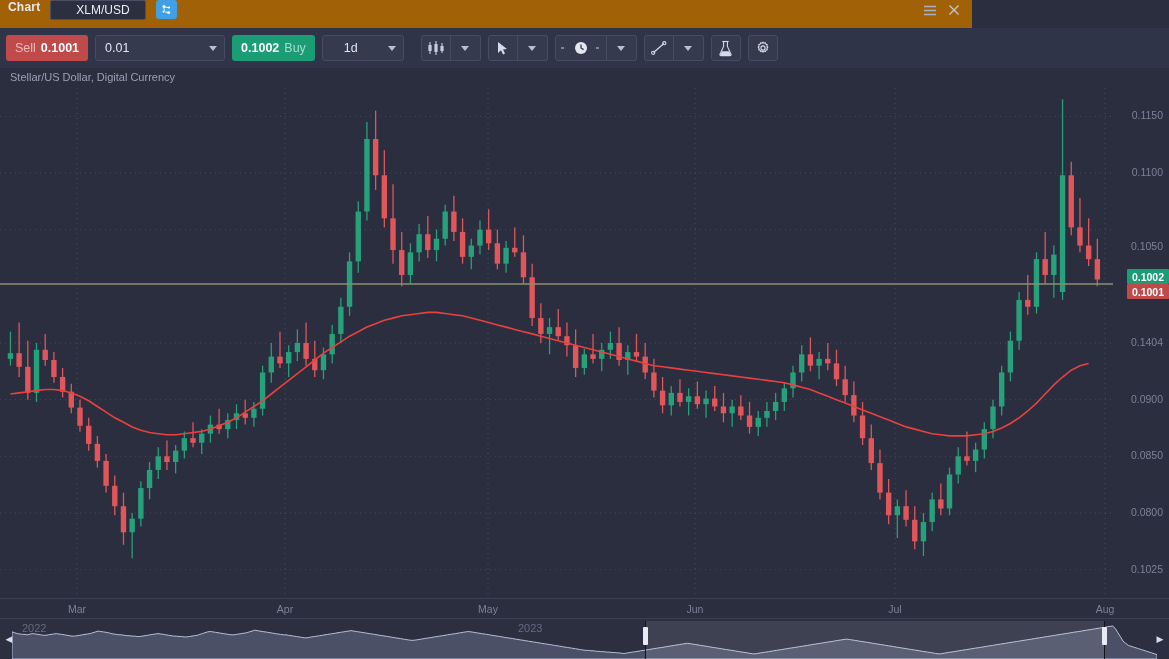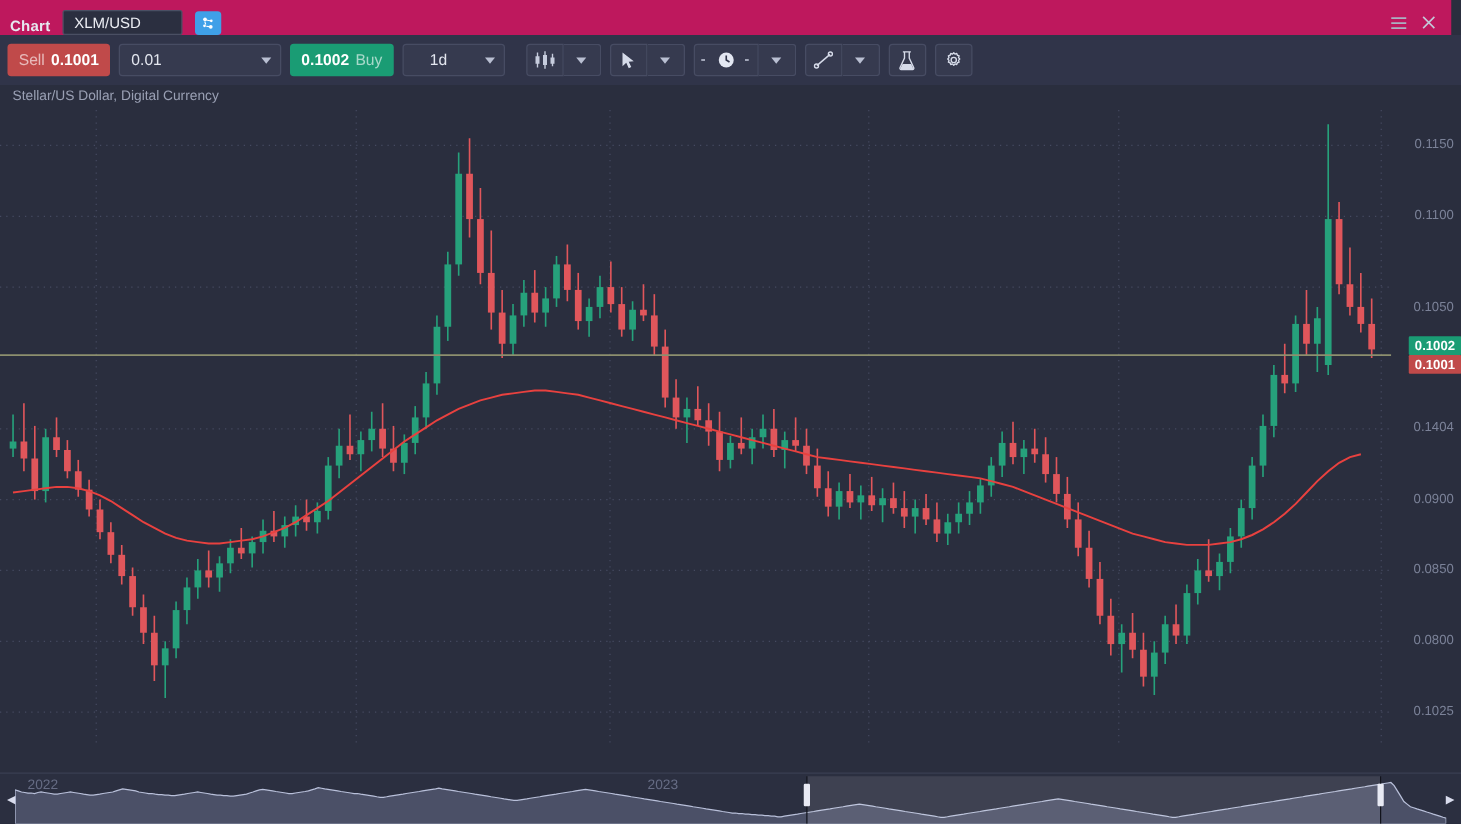--- a/index.html
+++ b/index.html
@@ -6,32 +6,32 @@
   html, body {
     width: 1169px; height: 659px;
     background: #2a2e3e;
     font-family: "Liberation Sans", sans-serif;
     overflow: hidden;
   }
   #app { position: relative; width: 1169px; height: 659px; background: #2a2e3e; }
 
   
   .titlebar {
-    position: absolute; left: 0; top: 0; width: 1161px; height: 28px;
-    background: #be185d; display: flex; align-items: flex-end;
+    position: absolute; left: 0; top: 0; width: 972px; height: 28px;
+    background: #a16207; display: flex; align-items: flex-start;
   }
   .title-label {
     color: #e6e8ef; font-size: 12px; font-weight: bold;
     margin-left: 8px; letter-spacing: .2px;
   }
   .symbol-box {
     margin-left: 10px; width: 96px; height: 20px;
     background: #2b2f40; border: 1px solid #4a4f63; border-radius: 2px;
     color: #eceef4; font-size: 12px;
-    display: flex; align-items: center; padding-left: 8px;
+    display: flex; align-items: center; padding-left: 25px;
   }
   .symbol-icon-btn {
     margin-left: 10px; width: 21px; height: 19px; border-radius: 3px;
     background: #3fa0e8; display: flex; align-items: center; justify-content: center;
   }
   .win-btns { margin-left: auto; display: flex; align-items: center; gap: 4px; padding-right: 8px; }
   .win-btn {
     width: 20px; height: 20px; display: flex; align-items: center; justify-content: center;
     color: #aab0c2; font-size: 14px; line-height: 1;
   }
@@ -515,20 +515,28 @@
       <div class="ytick" style="top: 152px;">0.1050</div>
       <div class="ytick" style="top: 248px;">0.1404</div>
       <div class="ytick" style="top: 304.667px;">0.0900</div>
       <div class="ytick" style="top: 361.333px; margin-left: 24px;">0.0850</div>
       <div class="ytick" style="top: 418px;">0.0800</div>
       <div class="ytick" style="top: 474.667px;">0.1025</div>
       <div class="ptag bid" style="top: 181.067px;">0.1002</div>
       <div class="ptag ask" style="top: 196.067px;">0.1001</div>
     </div>
 
+  <div class="axis-x">
+      <div class="xtick" style="left: 77px;">Mar</div>
+      <div class="xtick" style="left: 285px;">Apr</div>
+      <div class="xtick" style="left: 488px;">May</div>
+      <div class="xtick" style="left: 695px;">Jun</div>
+      <div class="xtick" style="left: 895px;">Jul</div>
+      <div class="xtick" style="left: 1105px;">Aug</div>
+    </div>
 
   <div class="nav">
     <div class="nav-arrow" style="left:2px">◀</div>
     <div class="nav-arrow" style="right:2px">▶</div>
     <svg id="nav-svg" width="1145" height="39" style="position:absolute;left:12px;top:1px">
         <path d="M0 39 L0.0 11.9 L2.6 12.7 L5.2 13.6 L7.8 14.0 L10.4 14.4 L13.0 14.4 L15.6 14.8 L18.3 14.0 L20.9 13.6 L23.5 14.0 L26.1 14.4 L28.7 14.8 L31.3 15.3 L33.9 15.3 L36.5 14.8 L39.1 14.4 L41.7 14.0 L44.3 13.6 L46.9 14.0 L49.6 14.4 L52.2 14.8 L54.8 15.3 L57.4 15.7 L60.0 16.1 L62.6 16.1 L65.2 15.7 L67.8 15.3 L70.4 14.8 L73.0 14.4 L75.6 14.0 L78.2 13.6 L80.9 12.7 L83.5 11.9 L86.1 11.1 L88.7 11.5 L91.3 11.9 L93.9 12.3 L96.5 12.7 L99.1 13.6 L101.7 14.0 L104.3 14.4 L106.9 14.8 L109.5 14.8 L112.2 15.3 L114.8 15.7 L117.4 15.7 L120.0 16.1 L122.6 16.1 L125.2 16.5 L127.8 16.5 L130.4 16.1 L133.0 15.7 L135.6 15.3 L138.2 14.8 L140.8 14.4 L143.5 14.0 L146.1 13.6 L148.7 14.0 L151.3 14.4 L153.9 14.8 L156.5 15.3 L159.1 15.7 L161.7 16.1 L164.3 16.1 L166.9 16.5 L169.5 16.5 L172.1 16.9 L174.7 16.9 L177.4 16.5 L180.0 16.1 L182.6 15.7 L185.2 15.3 L187.8 14.4 L190.4 13.6 L193.0 12.7 L195.6 11.9 L198.2 11.5 L200.8 11.9 L203.4 12.3 L206.0 12.7 L208.7 13.2 L211.3 13.6 L213.9 14.0 L216.5 14.4 L219.1 14.8 L221.7 14.8 L224.3 14.4 L226.9 14.0 L229.5 13.6 L232.1 13.2 L234.7 12.7 L237.3 11.9 L240.0 11.1 L242.6 10.2 L245.2 10.6 L247.8 11.1 L250.4 11.5 L253.0 11.9 L255.6 12.3 L258.2 12.7 L260.8 13.2 L263.4 13.6 L266.0 14.0 L268.6 14.4 L271.3 14.8 L273.9 14.8 L276.5 15.3 L279.1 15.7 L281.7 16.1 L284.3 16.5 L286.9 16.9 L289.5 17.4 L292.1 17.8 L294.7 17.8 L297.3 17.4 L299.9 16.9 L302.6 16.5 L305.2 16.1 L307.8 15.7 L310.4 15.3 L313.0 14.8 L315.6 14.4 L318.2 14.0 L320.8 13.6 L323.4 13.2 L326.0 12.7 L328.6 12.3 L331.2 11.9 L333.8 11.5 L336.5 11.1 L339.1 10.6 L341.7 11.1 L344.3 11.5 L346.9 11.9 L349.5 12.3 L352.1 12.7 L354.7 13.2 L357.3 13.6 L359.9 14.0 L362.5 14.4 L365.1 14.8 L367.8 15.3 L370.4 15.7 L373.0 16.1 L375.6 16.5 L378.2 16.9 L380.8 17.4 L383.4 17.8 L386.0 18.2 L388.6 18.6 L391.2 19.1 L393.8 19.5 L396.4 19.9 L399.1 20.3 L401.7 20.3 L404.3 19.9 L406.9 19.5 L409.5 19.1 L412.1 18.6 L414.7 18.2 L417.3 17.8 L419.9 17.4 L422.5 16.9 L425.1 16.5 L427.7 16.1 L430.4 15.7 L433.0 15.3 L435.6 14.8 L438.2 14.4 L440.8 14.0 L443.4 13.6 L446.0 13.2 L448.6 12.7 L451.2 12.3 L453.8 11.9 L456.4 11.5 L459.0 11.9 L461.7 12.3 L464.3 12.7 L466.9 13.2 L469.5 13.6 L472.1 14.0 L474.7 14.4 L477.3 14.8 L479.9 15.3 L482.5 15.7 L485.1 16.1 L487.7 16.5 L490.3 16.9 L492.9 17.4 L495.6 17.8 L498.2 18.2 L500.8 18.6 L503.4 19.1 L506.0 19.5 L508.6 19.9 L511.2 20.3 L513.8 20.7 L516.4 21.2 L519.0 21.6 L521.6 22.0 L524.2 22.4 L526.9 22.8 L529.5 23.3 L532.1 23.7 L534.7 24.1 L537.3 24.5 L539.9 24.9 L542.5 25.4 L545.1 25.8 L547.7 26.2 L550.3 26.6 L552.9 27.1 L555.5 27.5 L558.2 27.9 L560.8 28.3 L563.4 28.7 L566.0 29.2 L568.6 29.6 L571.2 30.0 L573.8 30.4 L576.4 30.4 L579.0 30.8 L581.6 30.8 L584.2 31.3 L586.8 31.3 L589.5 31.7 L592.1 31.7 L594.7 32.1 L597.3 32.1 L599.9 32.5 L602.5 32.5 L605.1 32.9 L607.7 32.9 L610.3 33.4 L612.9 33.4 L615.5 32.9 L618.1 32.5 L620.8 32.1 L623.4 31.7 L626.0 31.3 L628.6 30.8 L631.2 30.4 L633.8 30.0 L636.4 29.6 L639.0 29.2 L641.6 28.7 L644.2 28.3 L646.8 27.9 L649.4 27.5 L652.1 27.1 L654.7 26.6 L657.3 26.2 L659.9 25.8 L662.5 25.4 L665.1 24.9 L667.7 24.5 L670.3 24.1 L672.9 23.7 L675.5 23.3 L678.1 23.7 L680.7 24.1 L683.3 24.5 L686.0 24.9 L688.6 25.4 L691.2 25.8 L693.8 26.2 L696.4 26.6 L699.0 27.1 L701.6 27.5 L704.2 27.9 L706.8 28.3 L709.4 28.7 L712.0 29.2 L714.6 29.6 L717.3 30.0 L719.9 30.4 L722.5 30.8 L725.1 31.3 L727.7 31.7 L730.3 32.1 L732.9 32.5 L735.5 32.9 L738.1 33.4 L740.7 33.8 L743.3 33.8 L745.9 33.4 L748.6 32.9 L751.2 32.5 L753.8 32.1 L756.4 31.7 L759.0 31.3 L761.6 30.8 L764.2 30.4 L766.8 30.0 L769.4 29.6 L772.0 29.2 L774.6 28.7 L777.2 28.3 L779.9 27.9 L782.5 27.5 L785.1 27.1 L787.7 26.6 L790.3 26.2 L792.9 25.8 L795.5 25.4 L798.1 24.9 L800.7 24.5 L803.3 24.1 L805.9 23.7 L808.5 23.3 L811.2 22.8 L813.8 22.4 L816.4 22.0 L819.0 21.6 L821.6 21.2 L824.2 20.7 L826.8 20.3 L829.4 19.9 L832.0 19.5 L834.6 19.1 L837.2 19.5 L839.8 19.9 L842.4 20.3 L845.1 20.7 L847.7 21.2 L850.3 21.6 L852.9 22.0 L855.5 22.4 L858.1 22.8 L860.7 23.3 L863.3 23.7 L865.9 24.1 L868.5 24.5 L871.1 24.9 L873.7 25.4 L876.4 25.8 L879.0 26.2 L881.6 26.6 L884.2 27.1 L886.8 27.5 L889.4 27.9 L892.0 28.3 L894.6 28.7 L897.2 29.2 L899.8 29.6 L902.4 30.0 L905.0 30.4 L907.7 30.8 L910.3 31.3 L912.9 31.7 L915.5 32.1 L918.1 32.5 L920.7 32.9 L923.3 33.4 L925.9 33.8 L928.5 33.8 L931.1 33.4 L933.7 32.9 L936.3 32.5 L939.0 32.1 L941.6 31.7 L944.2 31.3 L946.8 30.8 L949.4 30.4 L952.0 30.0 L954.6 29.6 L957.2 29.2 L959.8 28.7 L962.4 28.3 L965.0 27.9 L967.6 27.5 L970.3 27.1 L972.9 26.6 L975.5 26.2 L978.1 25.8 L980.7 25.4 L983.3 24.9 L985.9 24.5 L988.5 24.1 L991.1 23.7 L993.7 23.3 L996.3 22.8 L998.9 22.4 L1001.5 22.0 L1004.2 21.6 L1006.8 21.2 L1009.4 20.7 L1012.0 20.3 L1014.6 19.9 L1017.2 19.5 L1019.8 19.1 L1022.4 18.6 L1025.0 18.2 L1027.6 17.8 L1030.2 17.4 L1032.8 16.9 L1035.5 16.5 L1038.1 16.1 L1040.7 15.7 L1043.3 15.3 L1045.9 14.8 L1048.5 14.4 L1051.1 14.0 L1053.7 13.6 L1056.3 13.2 L1058.9 12.7 L1061.5 12.3 L1064.1 11.9 L1066.8 11.5 L1069.4 11.1 L1072.0 10.6 L1074.6 10.2 L1077.2 9.8 L1079.8 9.4 L1082.4 8.9 L1085.0 8.5 L1087.6 8.1 L1090.2 7.7 L1092.8 7.3 L1095.4 6.8 L1098.1 6.4 L1100.7 6.0 L1103.3 8.5 L1105.9 12.7 L1108.5 16.9 L1111.1 21.2 L1113.7 23.3 L1116.3 25.4 L1118.9 26.2 L1121.5 27.1 L1124.1 27.9 L1126.7 28.7 L1129.4 29.6 L1132.0 30.4 L1134.6 31.3 L1137.2 32.1 L1139.8 32.9 L1142.4 33.8 L1145.0 34.6 L1145 39 Z" fill="rgba(150,158,196,.30)" stroke="#b9c0da" stroke-width="1"></path>
       </svg>
   <div class="nav-year" style="left: 22px;">2022</div>
       <div class="nav-year" style="left: 518px;">2023</div>
       <div class="nav-win" style="left: 645px; width: 460px;"></div>

